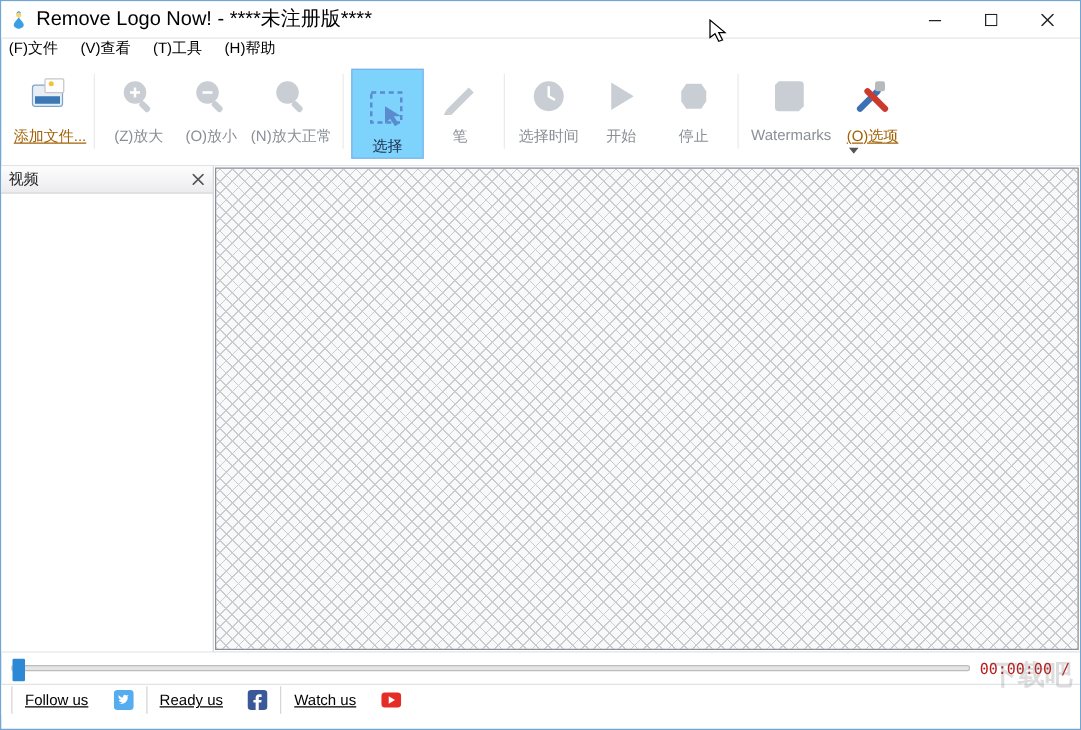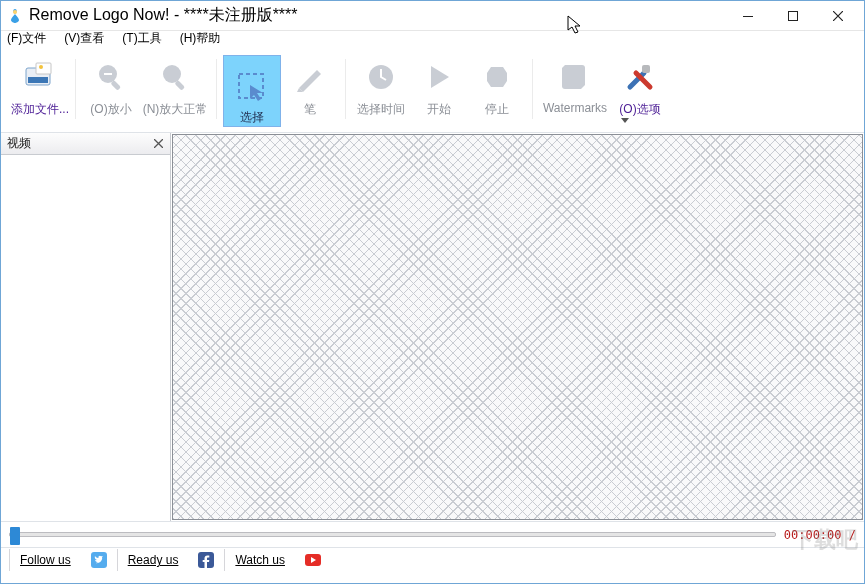--- a/index.html
+++ b/index.html
@@ -68,21 +68,21 @@
     height: 72px;
     display: flex;
     flex-direction: column;
     align-items: center;
     justify-content: flex-start;
     padding-top: 4px;
     position: relative;
     cursor: default;
     color: #8b8f96;
   }
-  .tbtn.enabled { color: #4c1d95; }
+  .tbtn.enabled { color: #a16207; text-decoration: underline; }
   .tbtn .ticon {
     width: 36px; height: 36px;
     display: flex; align-items: center; justify-content: center;
     margin-bottom: 6px;
   }
   .tbtn .tlabel {
     font-size: 12px;
     text-align: center;
     white-space: nowrap;
   }
@@ -254,20 +254,30 @@
         <rect x="5" y="17" width="20" height="6" fill="#3c77b6"></rect>
         <rect x="13" y="3" width="15" height="11" rx="1" fill="#fefefe" stroke="#c6c6c6"></rect>
         <circle cx="18" cy="7" r="2" fill="#f3c23b"></circle>
       </svg>
     </span>
     <span class="tlabel">添加文件...</span>
   </div>
 
   <div class="tsep"></div>
 
+  <div class="tbtn">
+    <span class="ticon">
+      <svg width="32" height="32" viewBox="0 0 32 32">
+          <circle cx="13" cy="13" r="9" fill="#c9cdd4"></circle>
+          <rect x="19" y="19" width="10" height="5" rx="2" transform="rotate(45 19 19)" fill="#c9cdd4"></rect>
+          <path d="M9 13h8M13 9v8" stroke="#fff" stroke-width="2"></path>
+        </svg>
+    </span>
+    <span class="tlabel">(Z)放大</span>
+  </div>
 
   <div class="tbtn">
     <span class="ticon">
       <svg width="32" height="32" viewBox="0 0 32 32">
           <circle cx="13" cy="13" r="9" fill="#c9cdd4"></circle>
           <rect x="19" y="19" width="10" height="5" rx="2" transform="rotate(45 19 19)" fill="#c9cdd4"></rect>
           <path d="M9 13h8" stroke="#fff" stroke-width="2"></path>
         </svg>
     </span>
     <span class="tlabel">(O)放小</span>

